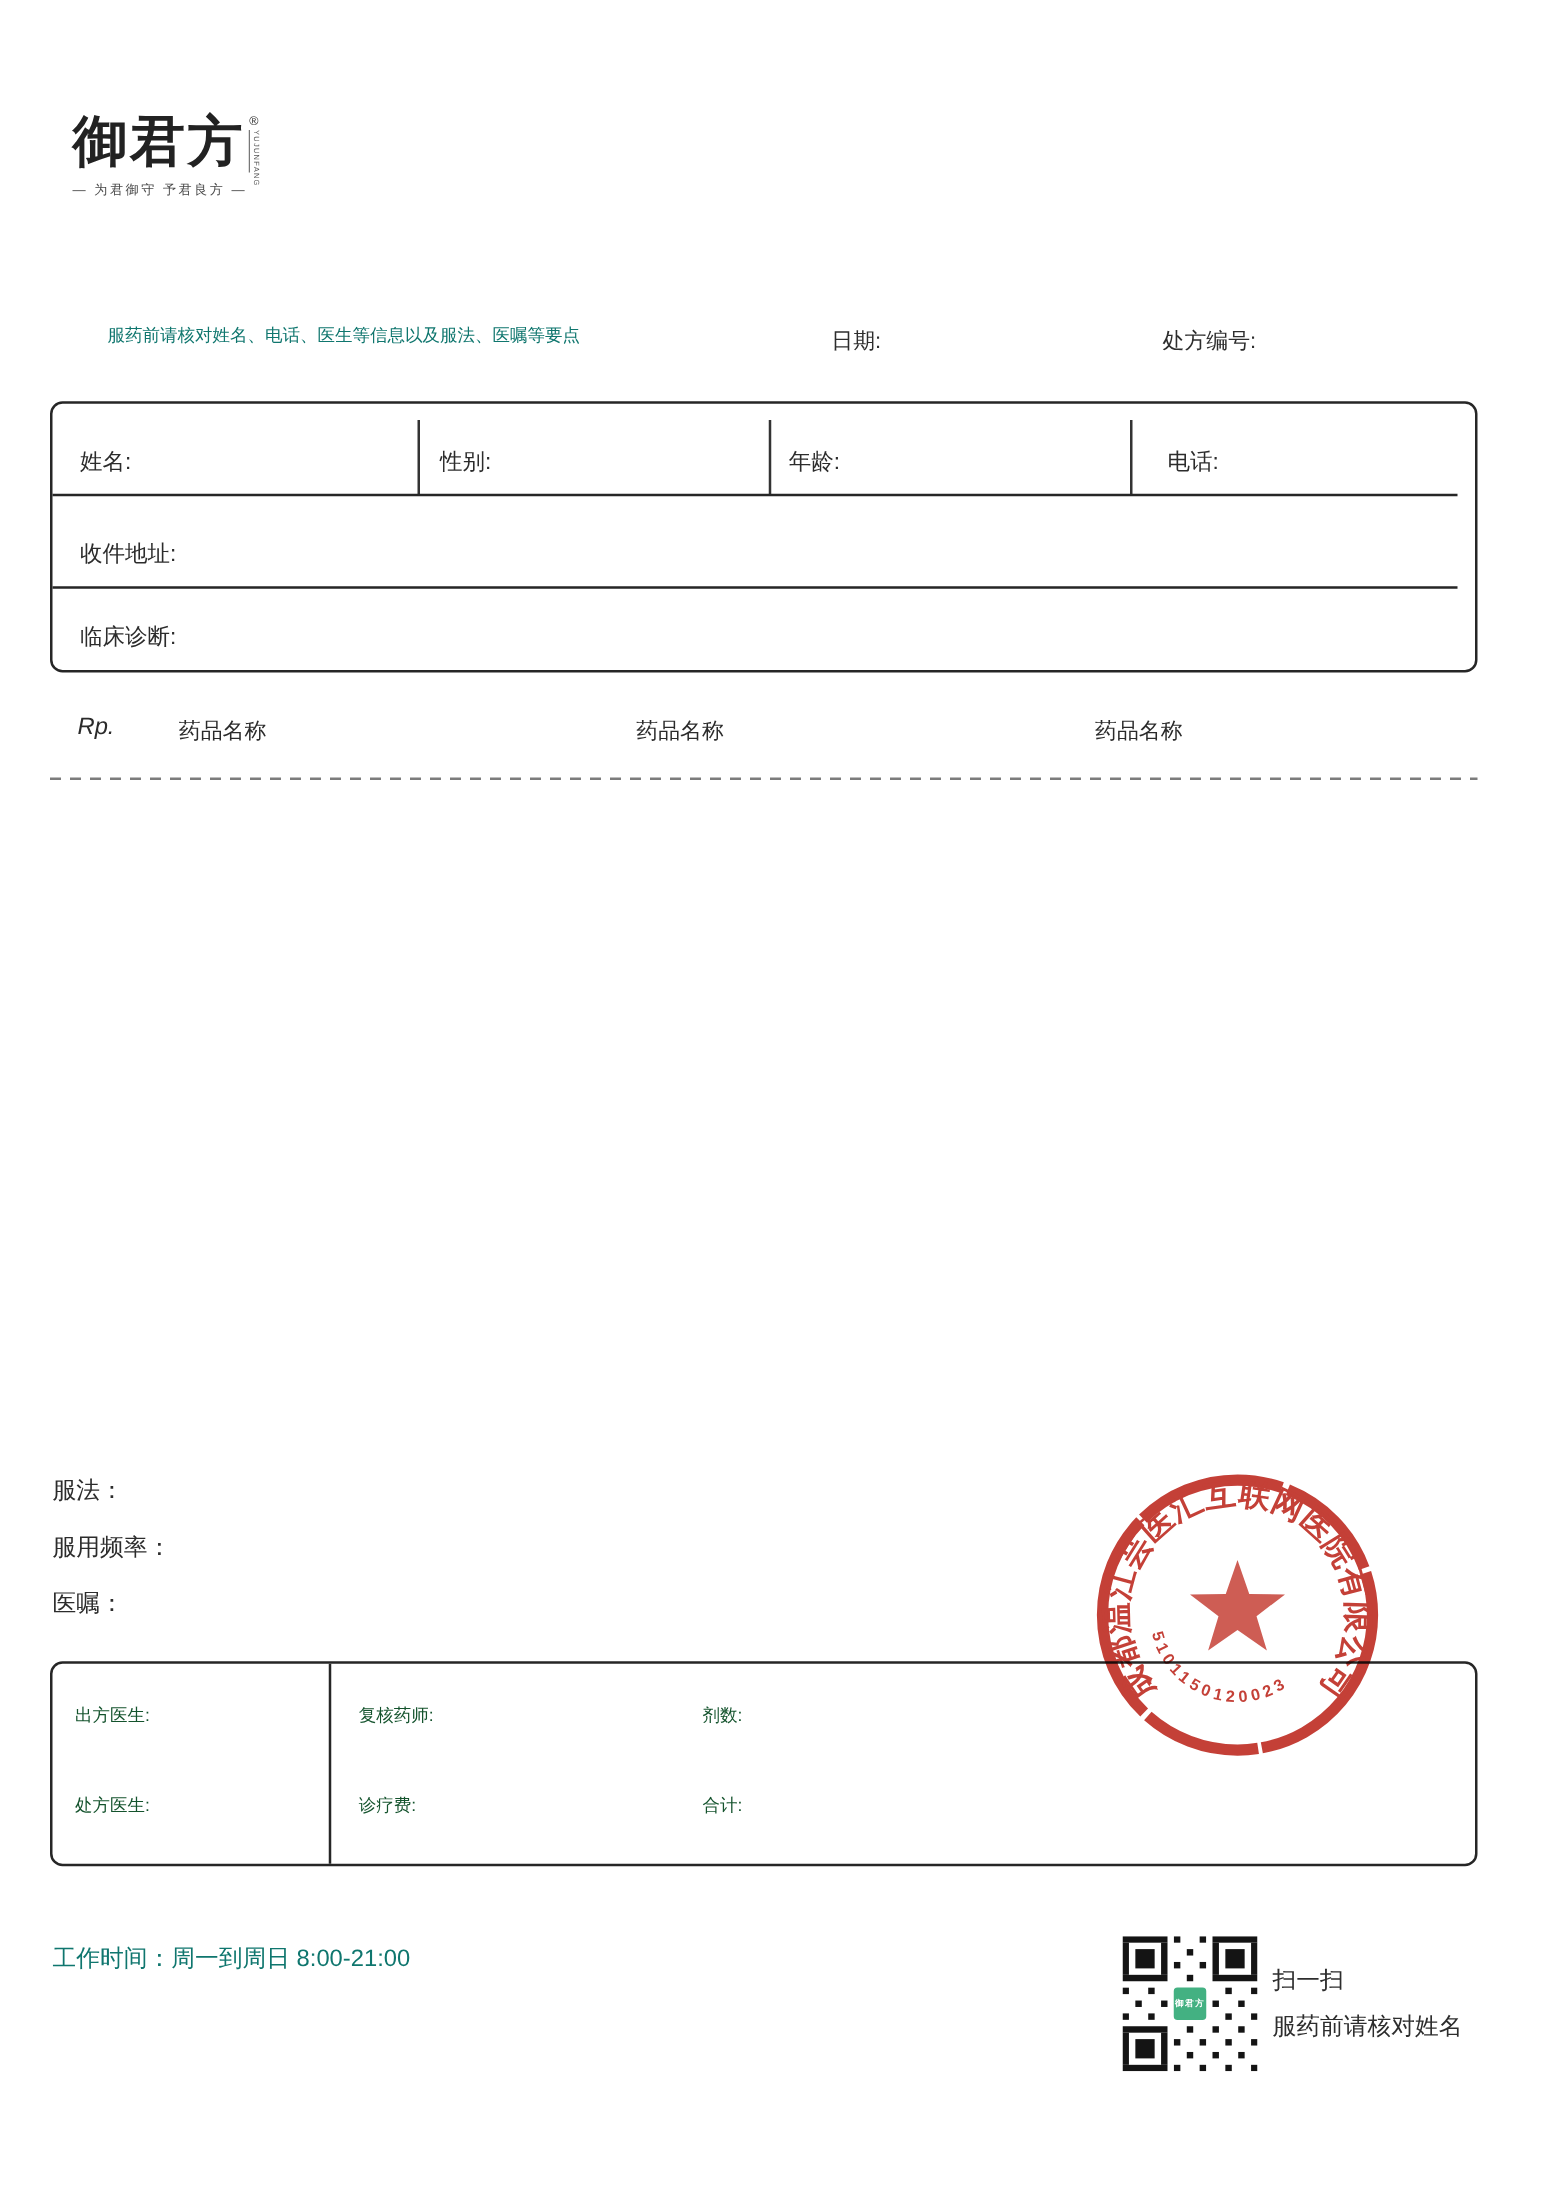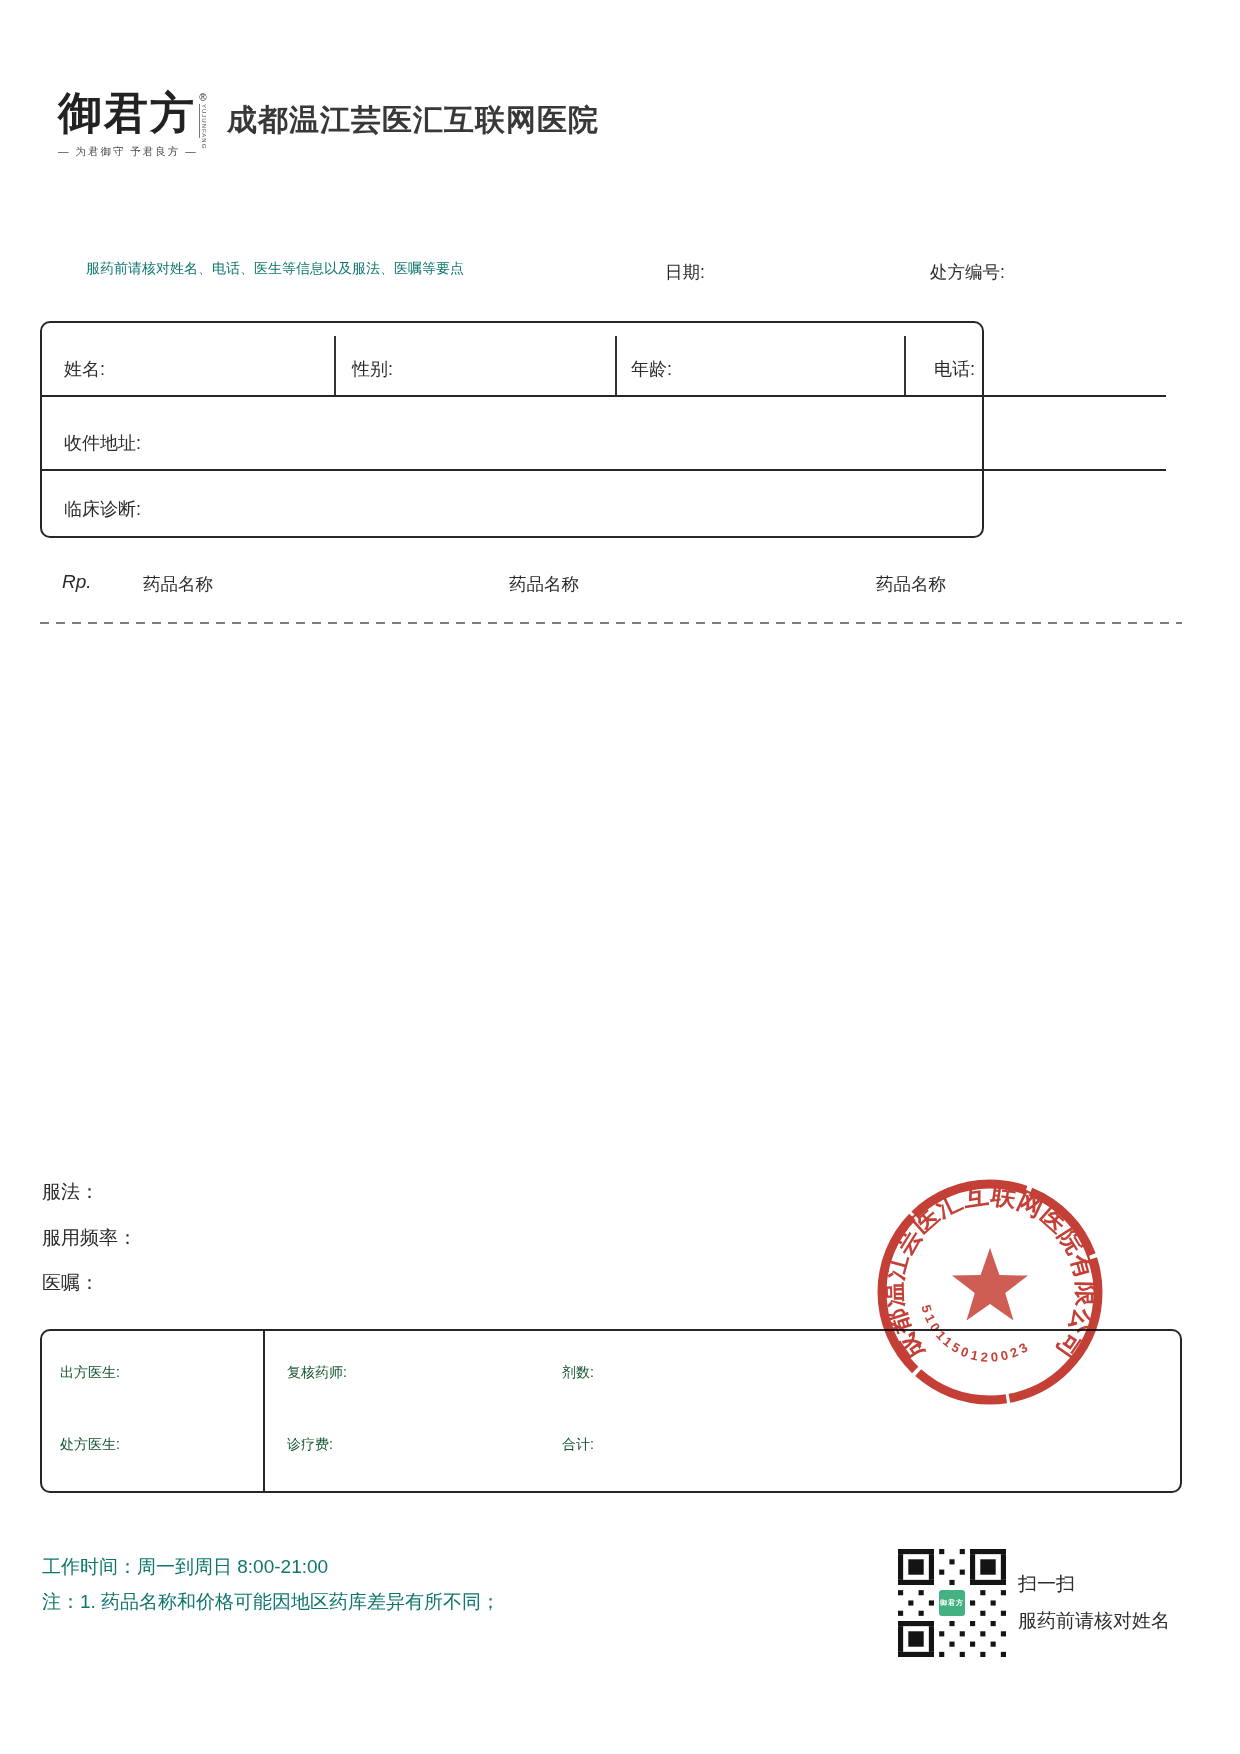--- a/index.html
+++ b/index.html
@@ -18,21 +18,21 @@
              padding-left:1px;height:34px;margin-top:1px;}
   .logo-tagline{font-size:10.5px;color:#4a4a4a;letter-spacing:2px;margin-top:7px;white-space:nowrap;}
   .hospital-title{left:227px;top:100px;font-size:30px;font-weight:700;color:#383838;letter-spacing:1px;}
 
   
   .notice{left:42px;top:260px;font-size:14px;color:#0f766e;margin-left:44px;}
   .date-label{left:665px;top:260px;font-size:17.5px;color:#2d2d2d;}
   .rxno-label{left:930px;top:260px;font-size:17.5px;color:#2d2d2d;}
 
   
-  .patient-box{left:40px;top:321px;width:944px;height:217px;border:2.5px solid #262626;border-radius:10px;box-sizing:border-box;}
+  .patient-box{left:40px;top:321px;width:1142px;height:217px;border:2.5px solid #262626;border-radius:10px;box-sizing:border-box;}
   .pb-label{position:absolute;font-size:18px;color:#2c2c2c;}
   .vdiv{position:absolute;width:1.8px;background:#333;top:13px;height:60px;}
   .hline{position:absolute;left:0;height:2.2px;background:#262626;}
 
   
   .rp{left:62px;top:571px;font-size:19px;color:#2b2b2b;font-style:italic;}
   .rp-col{position:absolute;top:572px;font-size:17.5px;color:#2b2b2b;}
   .dashed-sep{left:40px;top:622px;width:1142px;height:2px;
     background:repeating-linear-gradient(90deg,#7c7c7c 0 9px,rgba(0,0,0,0) 9px 16px);}
 
@@ -66,21 +66,20 @@
   <div class="abs logo-wrap">
     <div class="logo-row">
       <div class="logo-text">御君方</div>
       <div class="logo-side">
         <div class="logo-reg">®</div>
         <div class="logo-vert">YUJUNFANG</div>
       </div>
     </div>
     <div class="logo-tagline">— 为君御守 予君良方 —</div>
   </div>
-  <div class="abs hospital-title">成都温江芸医汇互联网医院</div>
 
   <div class="abs notice">服药前请核对姓名、电话、医生等信息以及服法、医嘱等要点</div>
   <div class="abs date-label">日期:</div>
   <div class="abs rxno-label">处方编号:</div>
 
   <div class="abs patient-box">
     <div class="pb-label" style="left:22px;top:34px;">姓名:</div>
     <div class="vdiv" style="left:292px;"></div>
     <div class="pb-label" style="left:310px;top:34px;">性别:</div>
     <div class="vdiv" style="left:573px;"></div>
@@ -123,21 +122,20 @@
     <polygon points="122,78 131.4,105.1 160,105.6 137.2,122.9 145.5,150.4 122,134 98.5,150.4 106.8,122.9 84,105.6 112.6,105.1" fill="#c1352b" opacity="0.88"></polygon>
     <text font-size="25" font-weight="700" fill="#bf2f26" letter-spacing="0.5">
       <textPath href="#seal-top-arc" startOffset="50%" text-anchor="middle">成都温江芸医汇互联网医院有限公司</textPath>
     </text>
     <text font-size="13" font-weight="700" fill="#bf2f26" letter-spacing="3.5">
       <textPath href="#seal-bottom-arc" startOffset="2%">5101150120023</textPath>
     </text>
   </svg>
 
   <div class="abs note" style="top:1554px;">工作时间：周一到周日 8:00-21:00</div>
-  <div class="abs note" style="top:1589px;">注：1. 药品名称和价格可能因地区药库差异有所不同；</div>
 
   <div class="abs qr-wrap">
     <svg id="qr-svg" width="108" height="108" viewBox="0 0 105 105">
         <rect x="0" y="0" width="35" height="5" fill="#141414"></rect>
         <rect x="0" y="30" width="35" height="5" fill="#141414"></rect>
         <rect x="0" y="5" width="5" height="25" fill="#141414"></rect>
         <rect x="30" y="5" width="5" height="25" fill="#141414"></rect>
         <rect x="10" y="10" width="15" height="15" fill="#141414"></rect>
         <rect x="70" y="0" width="35" height="5" fill="#141414"></rect>
         <rect x="70" y="30" width="35" height="5" fill="#141414"></rect>

